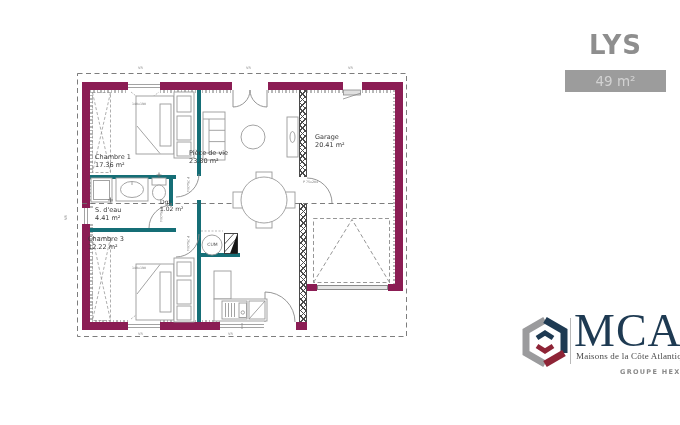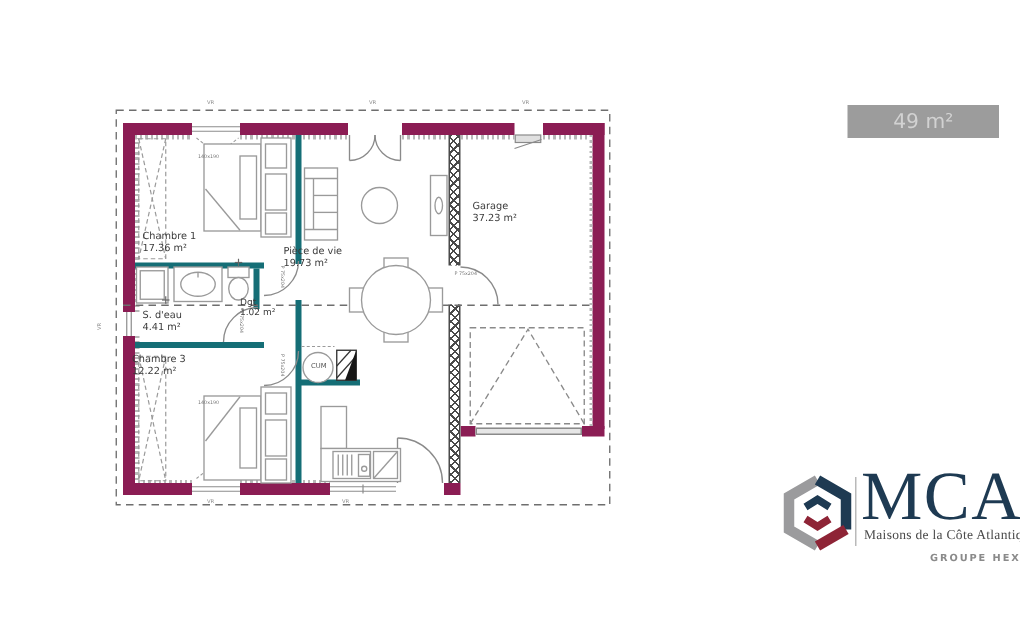--- a/index.html
+++ b/index.html
@@ -224,44 +224,45 @@
       <span>4.41 m²</span>
     </div>
     <div class="rlabel sm" style="left:160px;top:198px;width:48px">
       <span>Dgt</span>
       <span>1.02 m²</span>
     </div>
     <div class="rlabel" style="left:88px;top:235px;width:80px">
       <span>Chambre 3</span>
       <span>12.22 m²</span>
     </div>
-    <div class="rlabel" style="left:189px;top:163px;width:80px">
+    <div class="rlabel" style="left:189px;top:149px;width:80px">
       <span>Pièce de vie</span>
-      <span>19.73 m²</span>
+      <span>23.80 m²</span>
     </div>
     <div class="rlabel" style="left:315px;top:133px;width:80px">
       <span>Garage</span>
-      <span>37.23 m²</span>
+      <span>20.41 m²</span>
     </div>
 
     <div class="cumlabel" style="left:203px;top:242px;width:19px">CUM</div>
     <div class="microdark" style="left:132px;top:102px">140x190</div>
     <div class="microdark" style="left:132px;top:266px">140x190</div>
     <div class="microdark rot90" style="left:190px;top:177px">P 75x204</div>
     <div class="microdark rot90" style="left:163px;top:207px">P 75x204</div>
     <div class="microdark rot90" style="left:190px;top:236px">P 75x204</div>
     <div class="microdark" style="left:303px;top:180px">P 75x204</div>
     <div class="micro" style="left:138px;top:66px">VR</div>
     <div class="micro" style="left:246px;top:66px">VR</div>
     <div class="micro" style="left:348px;top:66px">VR</div>
     <div class="micro" style="left:138px;top:332px">VR</div>
     <div class="micro" style="left:228px;top:332px">VR</div>
     <div class="micro rotm90" style="left:64px;top:220px">VR</div>
   </div>
 
+  <div class="title">LYS</div>
   <div class="badge">49 m²</div>
 
   <div class="brand">
     <svg class="hex" width="54" height="54" viewBox="0 0 54 54">
       <polyline points="27,5 8,16 8,38 27,49" fill="none" stroke="#9b9b9d" stroke-width="7"></polyline>
       <polyline points="27,5 46,16 46,38" fill="none" stroke="#1e3a52" stroke-width="7"></polyline>
       <polyline points="46,38 27,49" fill="none" stroke="#8e2436" stroke-width="7"></polyline>
       <polyline points="19,23 27,18 35,23" fill="none" stroke="#1e3a52" stroke-width="5"></polyline>
       <polyline points="19,31 27,36 35,31" fill="none" stroke="#8e2436" stroke-width="5"></polyline>
     </svg>

